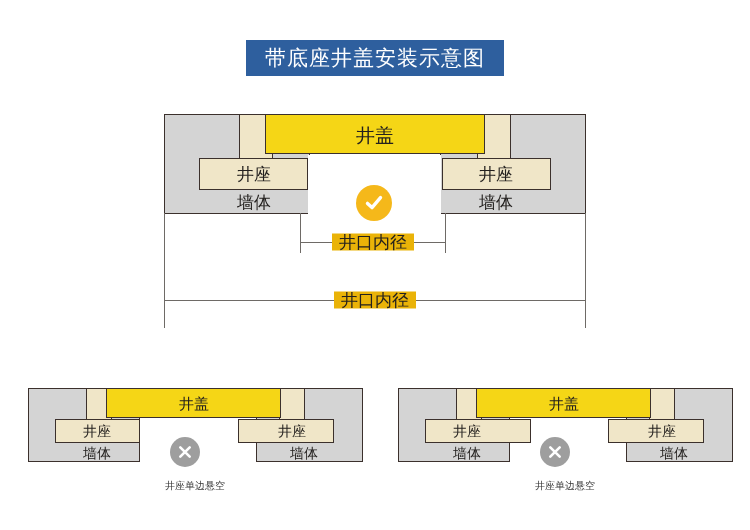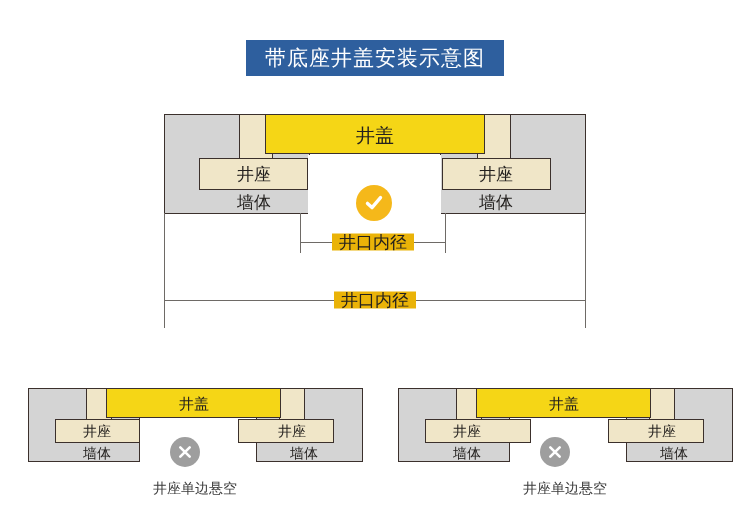--- a/index.html
+++ b/index.html
@@ -98,21 +98,21 @@
     padding: 0 7px;
     line-height: 1;
     white-space: nowrap;
     transform: translate(-50%, -50%);
   }
 
   
   .caption {
     position: absolute;
     color: #3a3a3a;
-    font-size: 14px;
+    font-size: 10px;
     line-height: 1;
     white-space: nowrap;
     transform: translateX(-50%);
   }
 </style>
 </head>
 <body>
 
 <div class="page">
 

